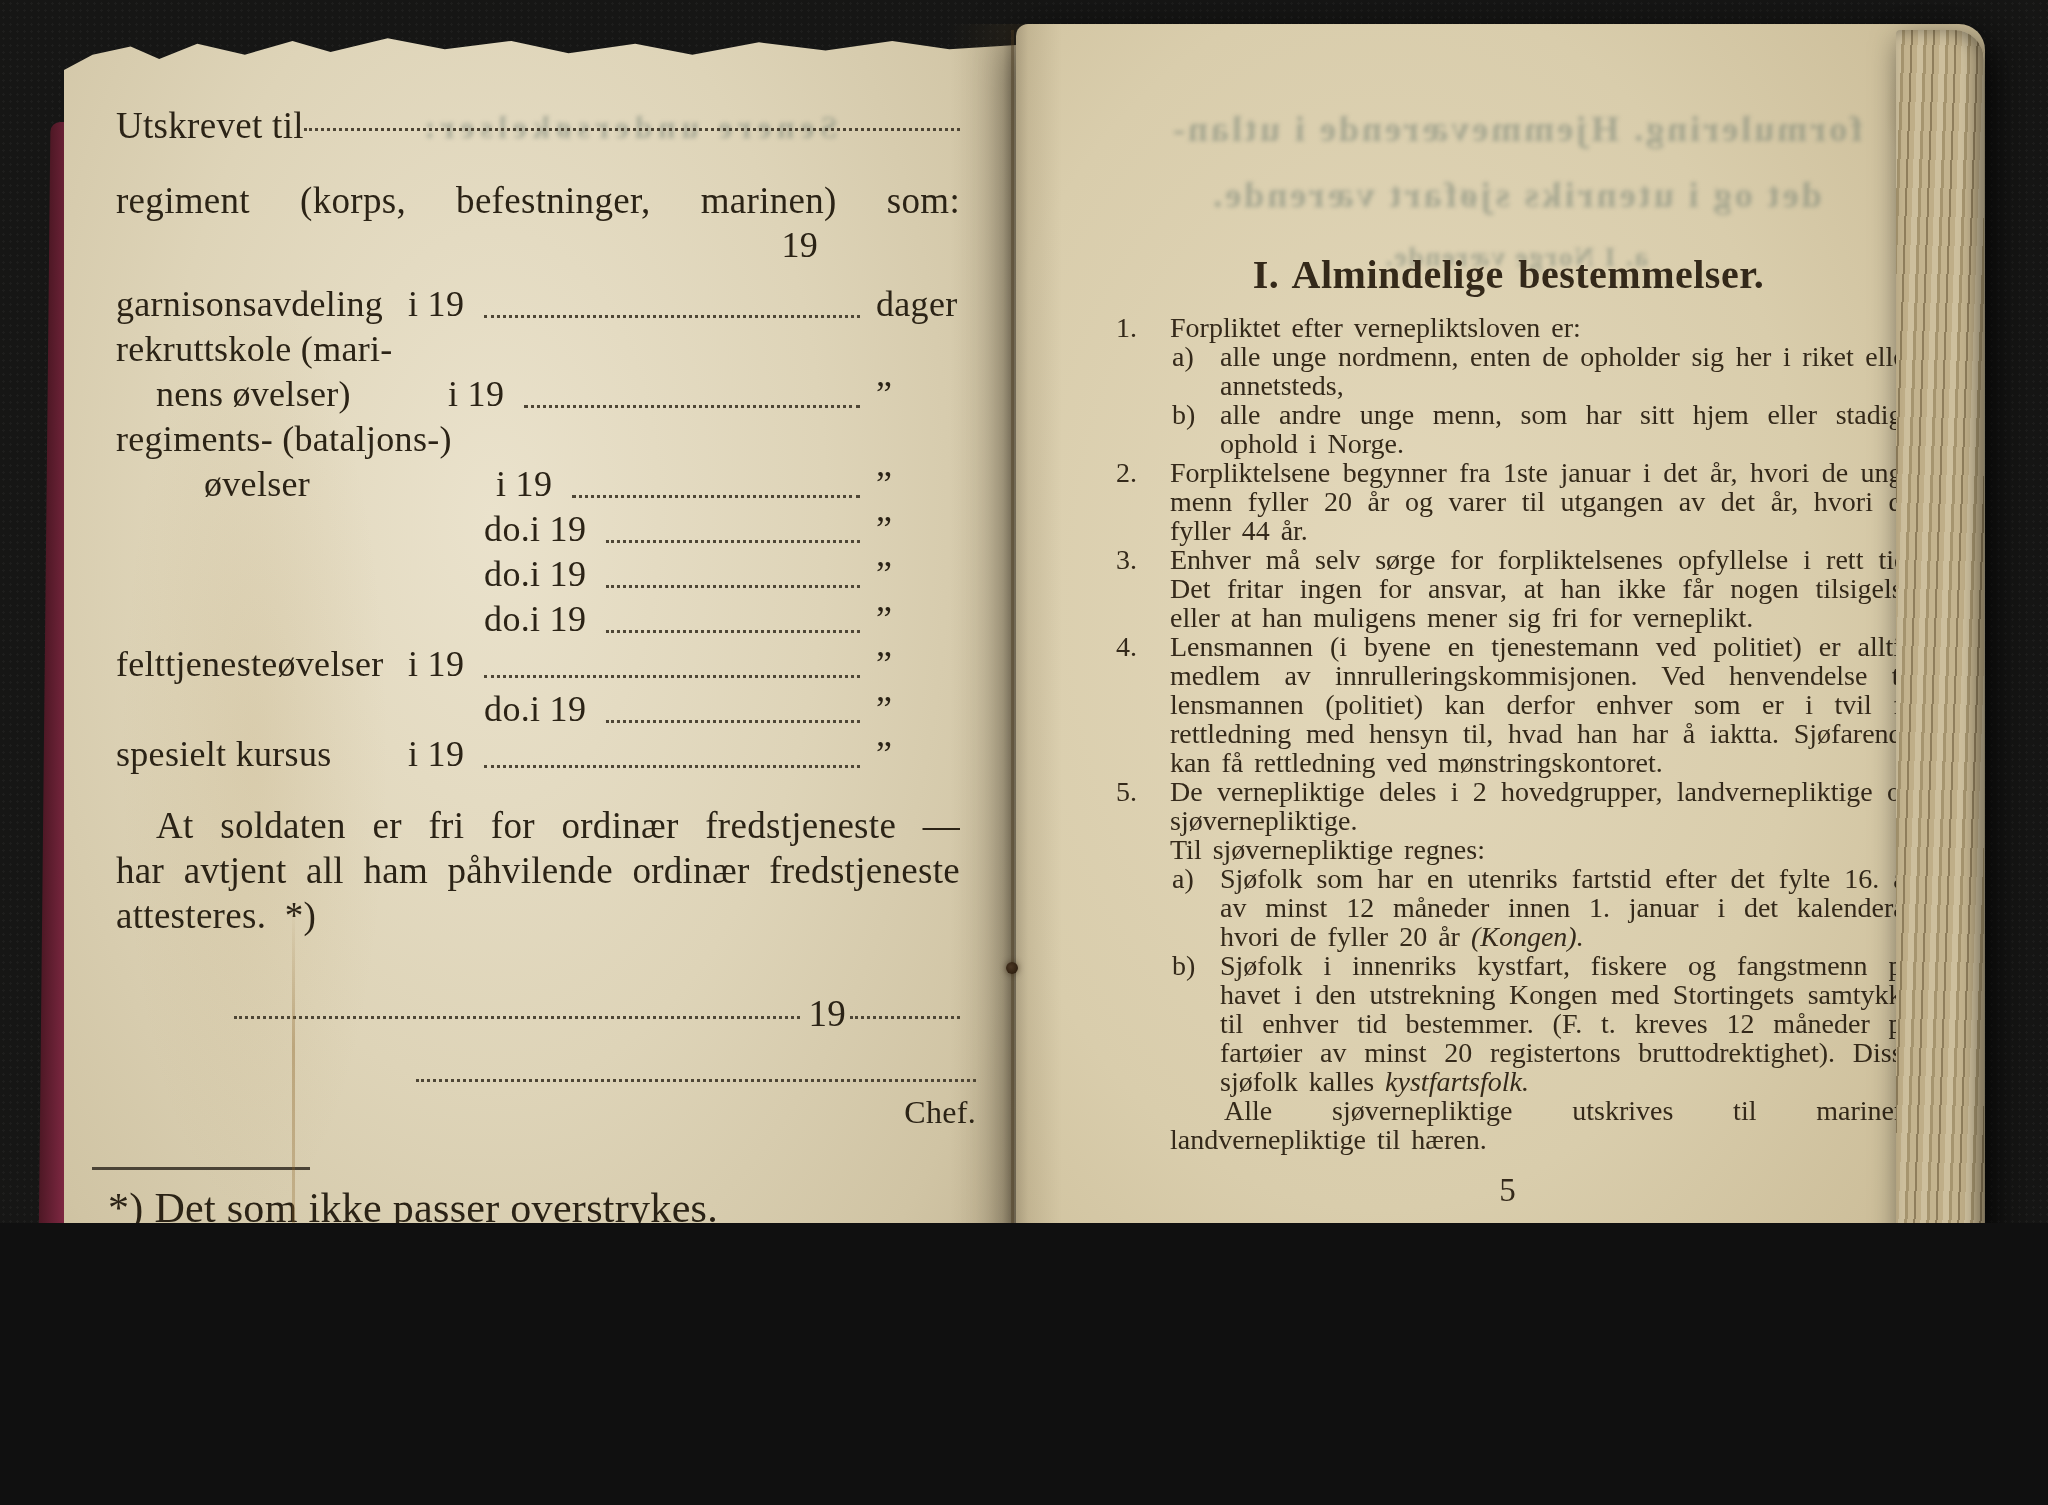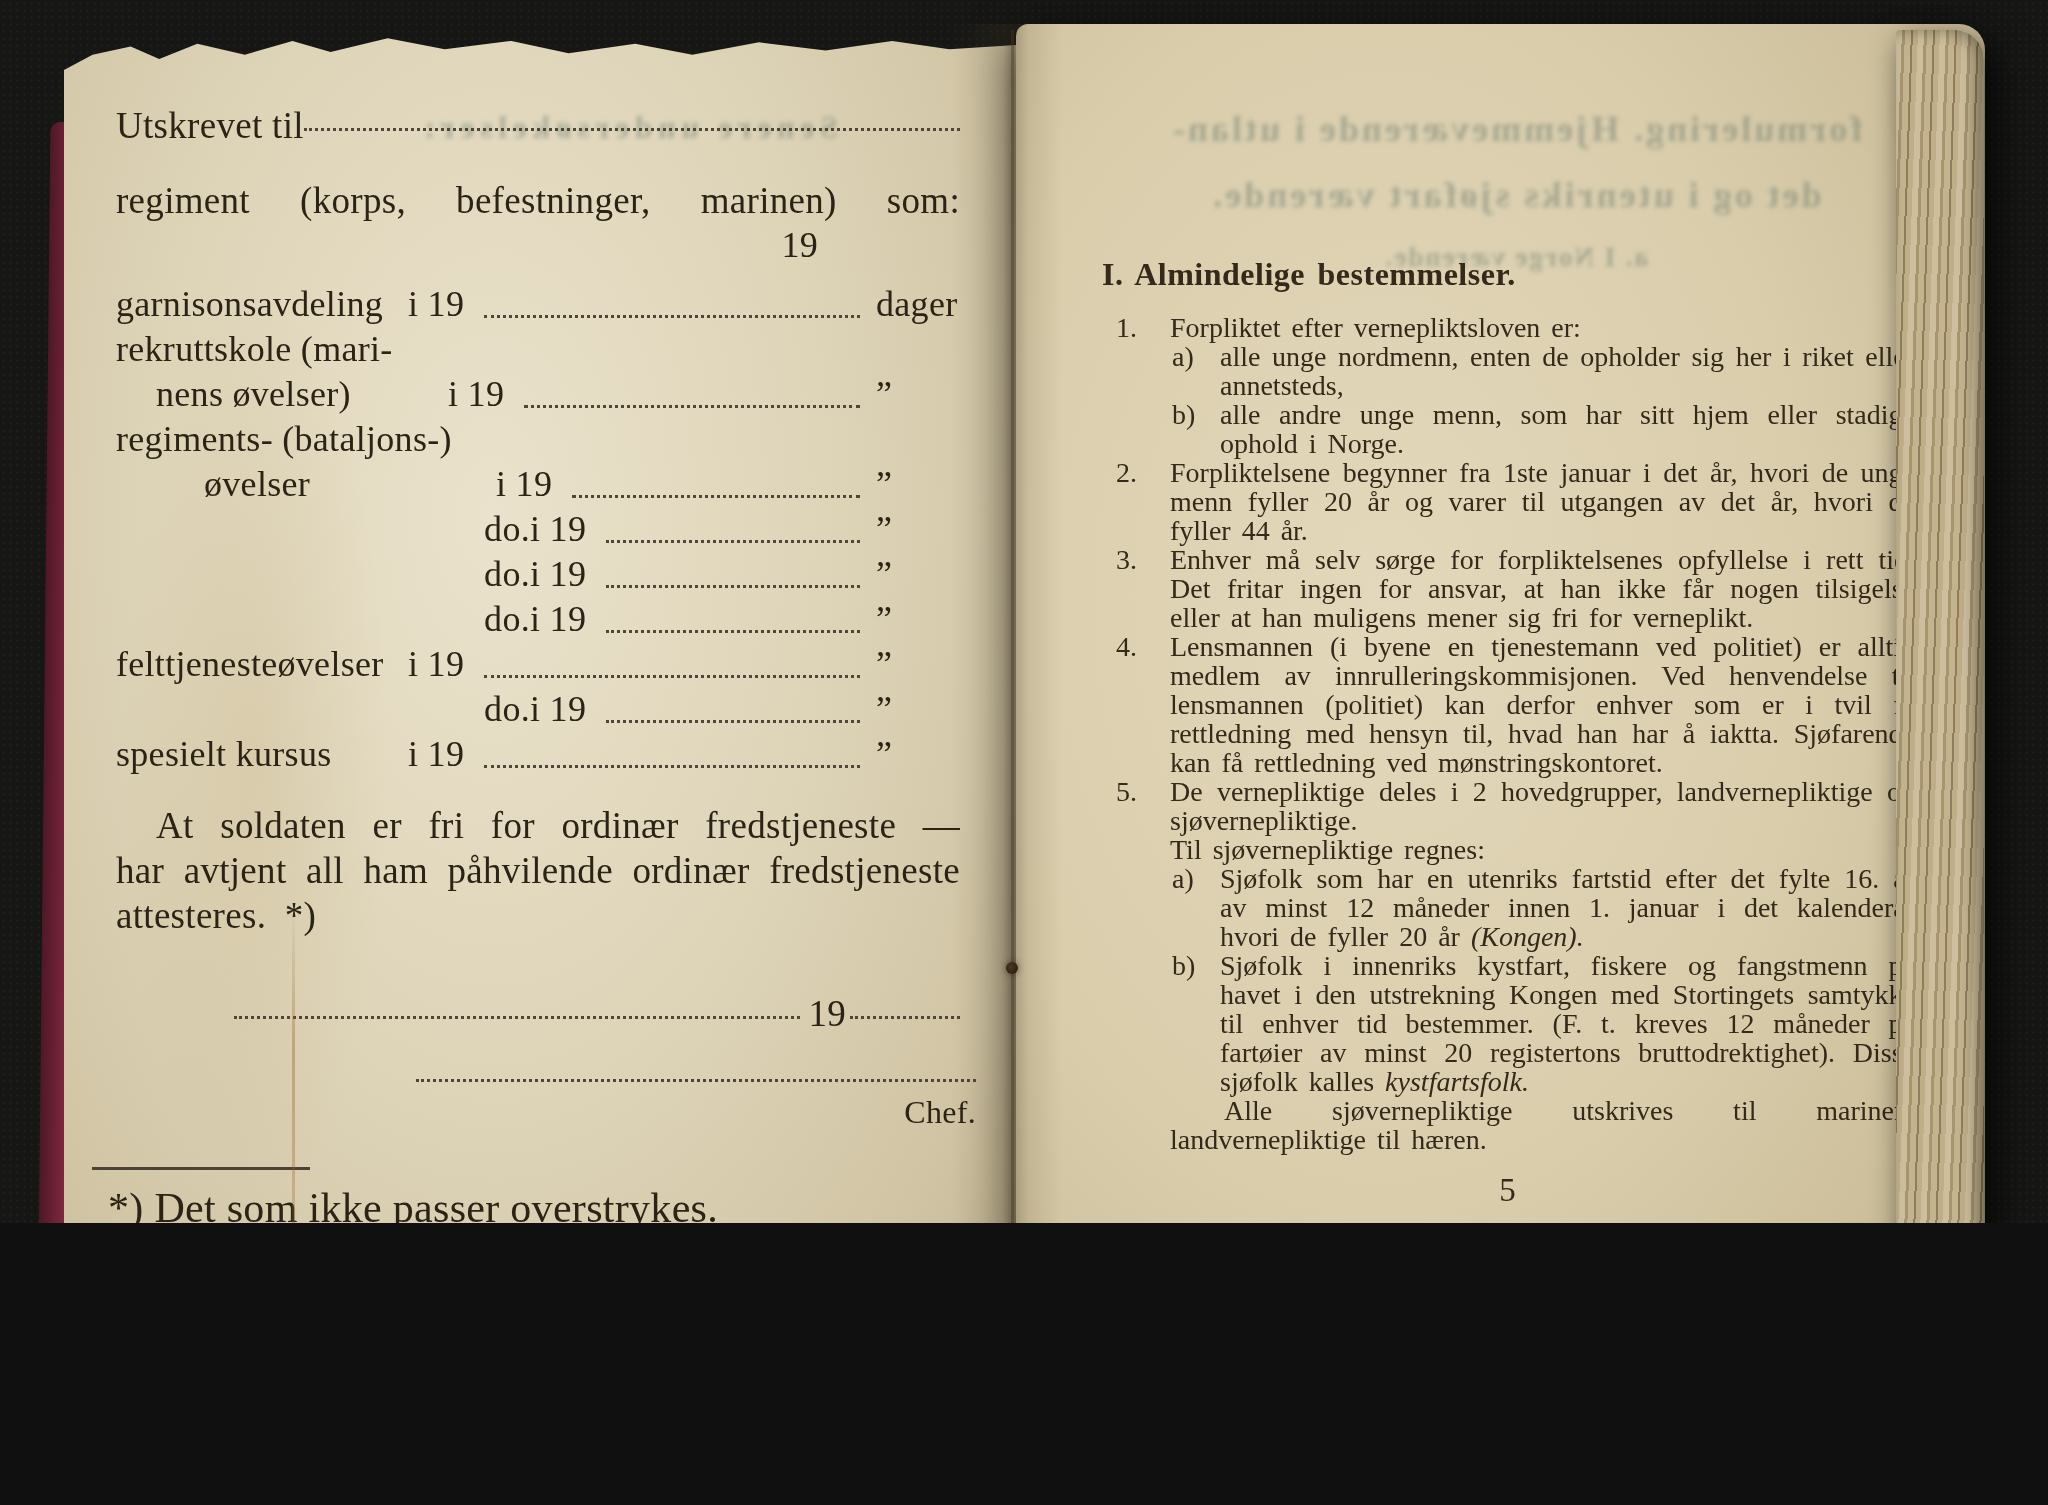--- a/index.html
+++ b/index.html
@@ -84,21 +84,21 @@
   .fn-rule{margin:36px 0 0 -24px;width:218px;border-top:3px solid #4a4336;}
   .footnote{margin:14px 0 0 -8px;font-size:42px;}
   .pgnum{margin-top:16px;text-align:center;font-size:34px;}
 
   
   .rp-content{position:relative;padding:236px 70px 0 86px;font-size:28px;line-height:29px;
     color:#34291a;word-spacing:4px;}
   .bleed-r1{left:150px;top:84px;width:700px;font-size:36px;letter-spacing:3px;}
   .bleed-r2{left:150px;top:150px;width:700px;font-size:36px;letter-spacing:3px;}
   .bleed-r3{left:230px;top:218px;width:540px;font-size:27px;letter-spacing:2px;}
-  .rp-title{margin:0 0 24px 0;font-size:32px;font-weight:bold;letter-spacing:.5px;}
+  .rp-title{margin:0 0 24px 0;font-size:40px;font-weight:bold;text-align:center;letter-spacing:.5px;}
   .item,.sub,.cont,.para{position:relative;text-align:justify;}
   .item{padding-left:68px;}
   .item .num{position:absolute;left:14px;top:0;}
   .sub{padding-left:118px;}
   .sub .letter{position:absolute;left:70px;top:0;}
   .cont{padding-left:68px;}
   .para{padding-left:68px;text-indent:54px;}
   .it{font-style:italic;}
   .rp-pgnum{margin-top:22px;text-align:center;font-size:33px;letter-spacing:2px;}
 </style>

